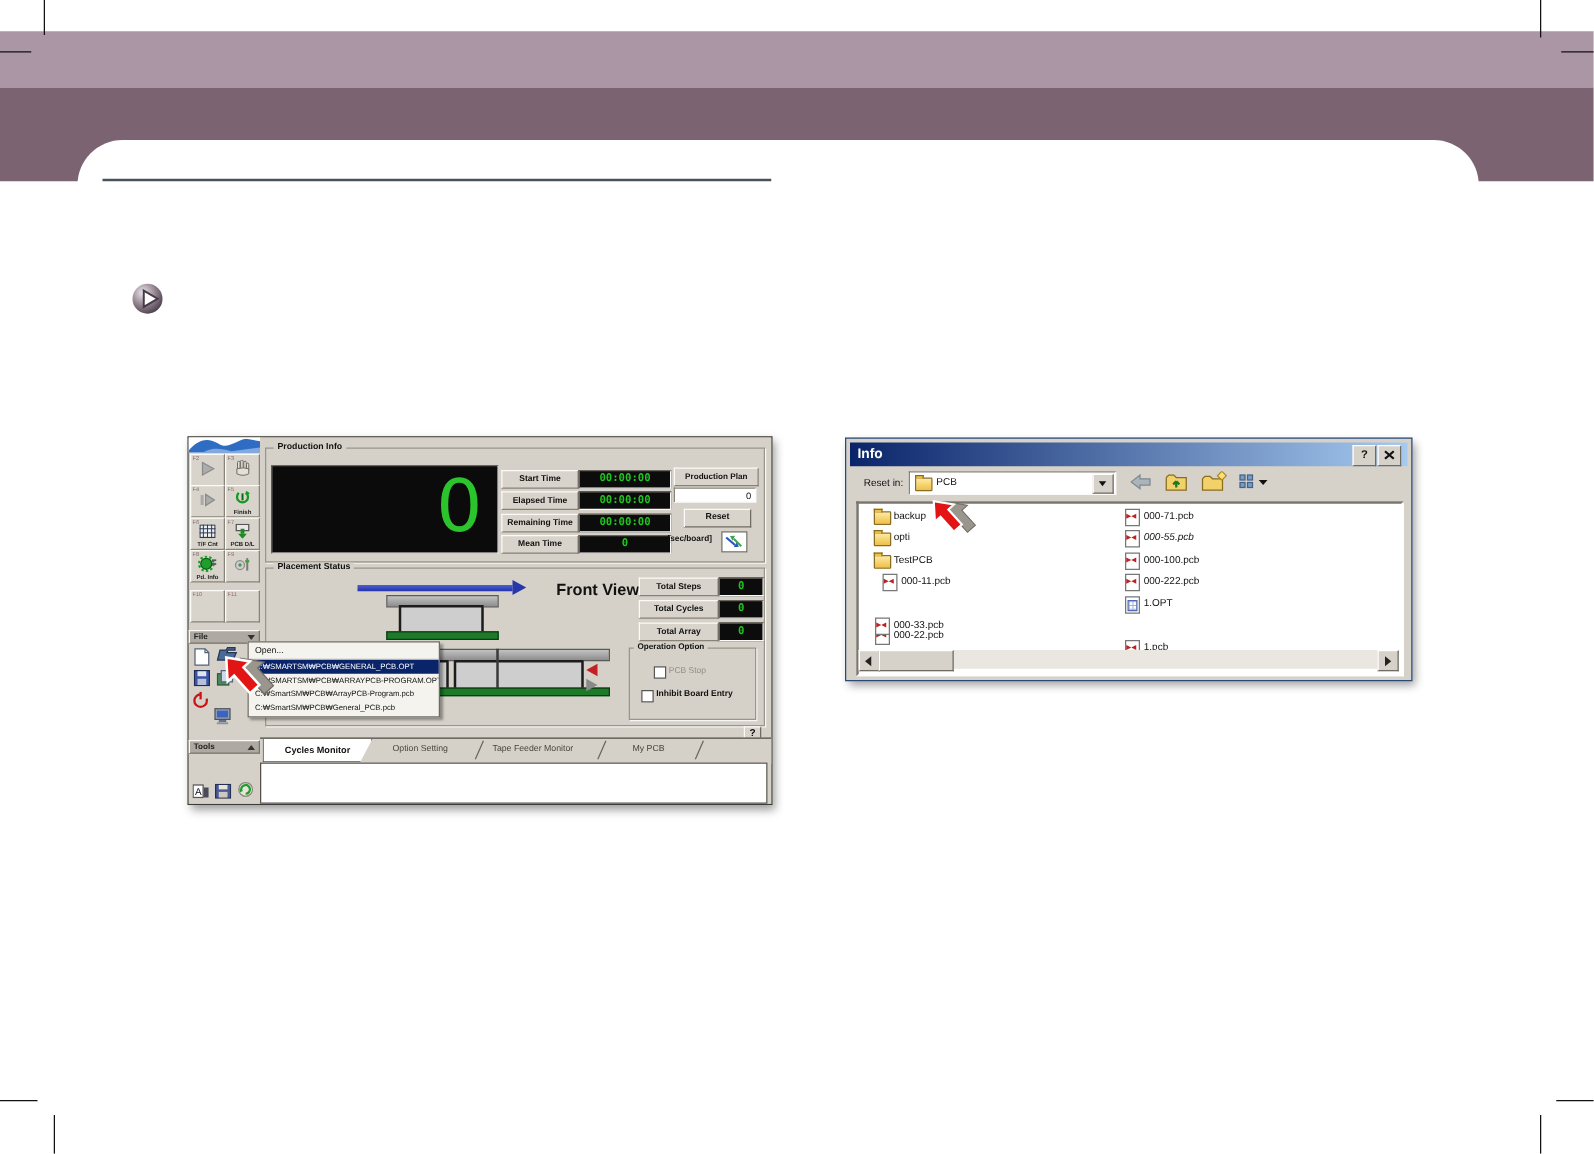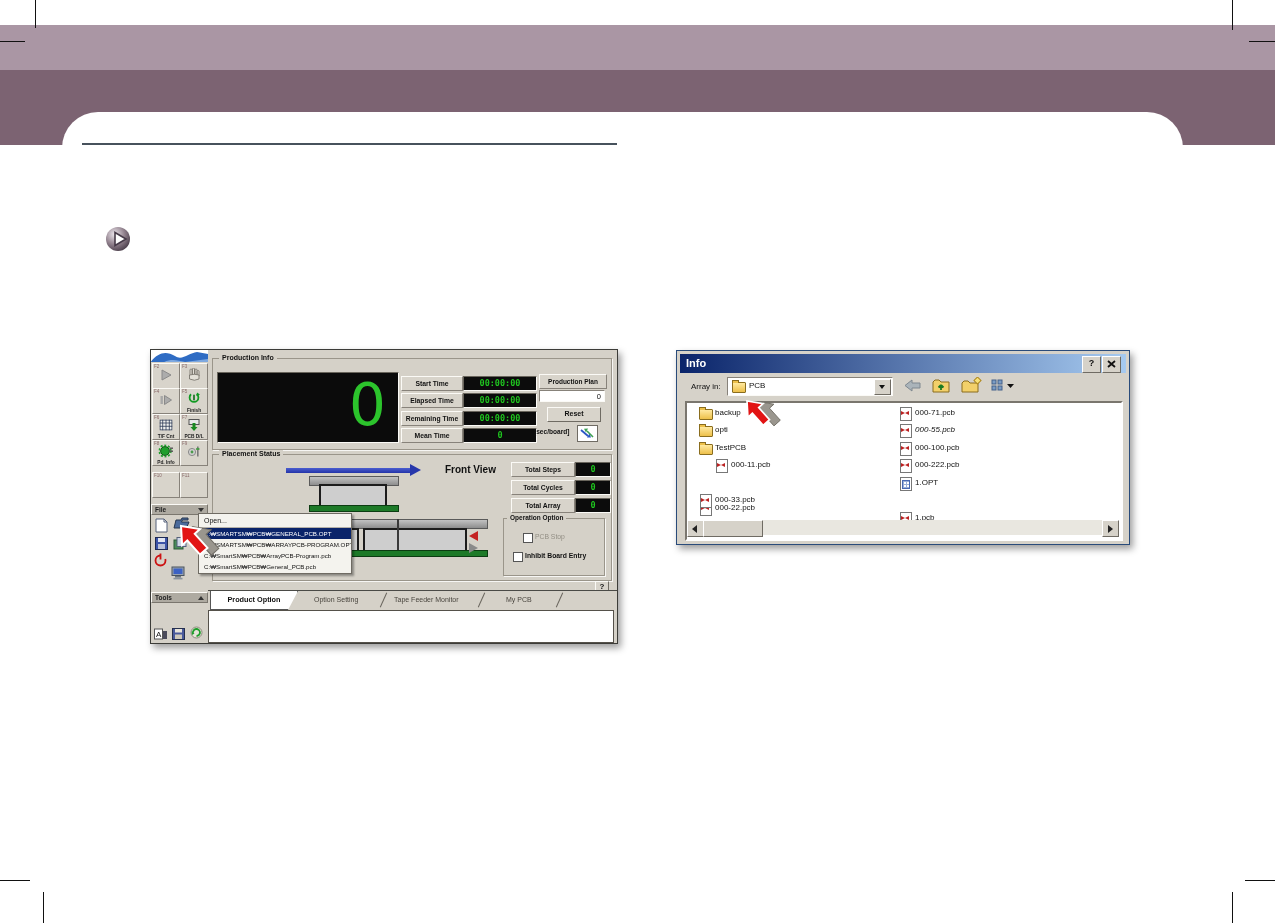--- a/index.html
+++ b/index.html
@@ -319,21 +319,21 @@
     <div class="abs rail" style="left:158px;top:126px;width:88px;height:8px;"></div>
     <div class="abs board" style="left:168px;top:134px;width:64px;height:20px;"></div>
     <div class="abs greenstrip" style="left:158px;top:155px;width:88px;height:5px;"></div>
     <div class="abs rail" style="left:135px;top:169px;width:200px;height:8px;"></div>
     <div class="abs board" style="left:142px;top:178px;width:62px;height:21px;"></div>
     <div class="abs board" style="left:212px;top:178px;width:100px;height:21px;"></div>
     <div class="abs" style="left:246px;top:169px;width:2px;height:36px;background:#3a3a3a;"></div>
     <div class="abs greenstrip" style="left:135px;top:200px;width:200px;height:5px;"></div>
     <div class="abs tri-left" style="left:318px;top:181px;"></div>
     <div class="abs tri-right" style="left:318px;top:193px;"></div>
-    <div class="abs" style="left:294px;top:114px;font-size:10px;font-weight:bold;color:#111;">Front View</div>
+    <div class="abs" style="left:294px;top:114px;font-size:13px;font-weight:bold;color:#111;">Front View</div>
     <div class="abs lbl-raised" style="left:360px;top:112px;width:62px;height:13px;line-height:13px;">Total Steps</div>
     <div class="abs led" style="left:424px;top:112px;width:34px;height:13px;line-height:13px;">0</div>
     <div class="abs lbl-raised" style="left:360px;top:130px;width:62px;height:13px;line-height:13px;">Total Cycles</div>
     <div class="abs led" style="left:424px;top:130px;width:34px;height:13px;line-height:13px;">0</div>
     <div class="abs lbl-raised" style="left:360px;top:148px;width:62px;height:13px;line-height:13px;">Total Array</div>
     <div class="abs led" style="left:424px;top:148px;width:34px;height:13px;line-height:13px;">0</div>
 
     <div class="abs grp" style="left:352px;top:168px;width:100px;height:56px;"></div>
     <div class="abs legend" style="left:356px;top:164px;font-size:6.5px;">Operation Option</div>
     <div class="abs chk" style="left:372px;top:183px;"></div>
@@ -353,42 +353,42 @@
       <svg width="74" height="74">
         <g transform="translate(20,14) rotate(-42)">
           <polygon points="0,0 -12,15 -5,15 -5,34 5,34 5,15 12,15" transform="translate(8,8)" fill="#9a968e" stroke="#6f6b63"></polygon>
           <polygon points="0,0 -12,15 -5,15 -5,34 5,34 5,15 12,15" fill="#e21414" stroke="#ffffff" stroke-width="2"></polygon>
         </g>
         </svg>
     </div>
 
     <div class="abs helpbtn" style="left:444px;top:231px;width:12px;height:11px;">?</div>
     <div class="abs tabbar" style="left:57px;top:240px;width:409px;height:20px;"></div>
-    <div class="abs tab-active" style="left:59px;top:241px;width:86px;height:18px;">Product Option</div>
+    <div class="abs tab-active" style="left:59px;top:241px;width:86px;height:18px;">Cycles Monitor</div>
     <div class="abs tab-lbl" style="left:163px;top:241px;">Option Setting</div>
     <div class="abs tab-lbl" style="left:243px;top:241px;">Tape Feeder Monitor</div>
     <div class="abs tab-lbl" style="left:355px;top:241px;">My PCB</div>
     <div class="abs tab-sep" style="left:232px;top:242px;"></div>
     <div class="abs tab-sep" style="left:330px;top:242px;"></div>
     <div class="abs tab-sep" style="left:408px;top:242px;"></div>
     <div class="abs content-area" style="left:57px;top:260px;width:404px;height:31px;"></div>
   </div>
 
   <div class="abs shot" id="dialog">
     <div class="abs titlebar" style="left:3px;top:3px;width:446px;height:19px;">
       <span class="title-txt abs" style="left:6px;top:0;">Info</span>
       <span class="cap-btn abs" style="right:25px;top:2px;">?</span>
       <span class="cap-btn abs" style="right:5px;top:2px;">
         <svg width="9" height="8" style="margin-top:3px;">
             <path d="M1 1 L8 7 M8 1 L1 7" stroke="#111" stroke-width="1.8"></path>
           </svg>
       </span>
     </div>
 
-    <div class="abs lookin-lbl" style="left:14px;top:31px;">Array in:</div>
+    <div class="abs lookin-lbl" style="left:14px;top:31px;">Reset in:</div>
     <div class="abs combo" style="left:50px;top:26px;width:164px;height:17px;">
       <span class="folder-ic" style="left:4px;top:4px;"></span>
       <span class="combo-txt abs" style="left:21px;top:0;">PCB</span>
       <span class="combo-btn"></span>
     </div>
     <div class="abs dlg-tool" style="left:226px;top:26px;">
       <svg width="20" height="17">
           <path d="M2 8.5 L9 3 L9 6 L17 6 L17 11 L9 11 L9 14 Z" fill="#aab4ba" stroke="#7e8890"></path>
         </svg></div>
     <div class="abs dlg-tool" style="left:254px;top:26px;">
@@ -419,21 +419,21 @@
         <span class="nm">backup</span>
       </div>
     <div class="abs fitem" style="left:22px;top:72px;width:190px;">
       <span class="folder-ic"></span>
         <span class="nm">opti</span>
       </div>
     <div class="abs fitem" style="left:22px;top:90px;width:190px;">
       <span class="folder-ic"></span>
         <span class="nm">TestPCB</span>
       </div>
-    <div class="abs fitem" style="left:38px;top:107px;width:190px;">
+    <div class="abs fitem" style="left:28px;top:107px;width:190px;">
       <span class="doc-ic">
           <span class="t1"></span>
           <span class="t2"></span>
         </span>
         <span class="nm">000-11.pcb</span>
       </div>
     <div class="abs fitem" style="left:22px;top:128px;width:190px;margin-top:22px;">
       <span class="doc-ic">
           <span class="t1"></span>
           <span class="t2"></span>

